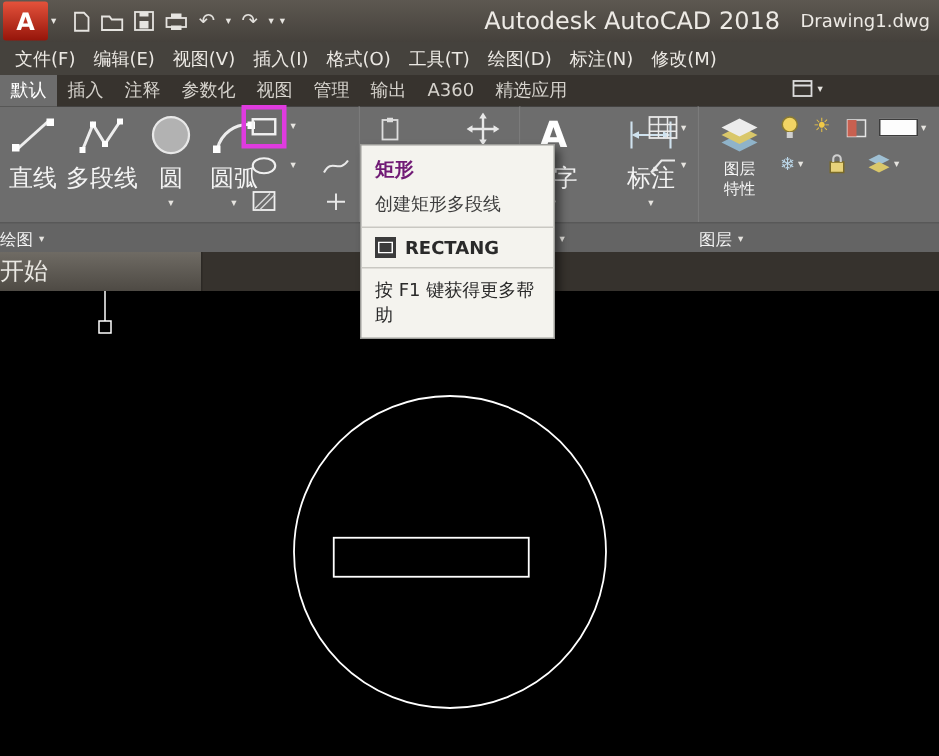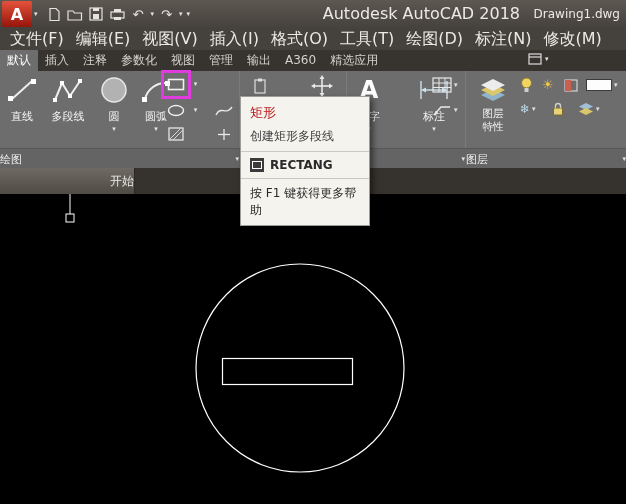--- a/index.html
+++ b/index.html
@@ -15,67 +15,67 @@
   .qat{display:flex;align-items:center;gap:4px;margin-left:8px}
   .qicon{width:17px;height:17px;display:flex;align-items:center;justify-content:center;
     color:#e3e1dd;font-size:13px;line-height:17px}
   .chev{font-size:7px;color:#e6e4e0;line-height:1}
   .app-title{position:absolute;right:106px;top:0;line-height:28px;font-size:16px;color:#edeae5;white-space:nowrap}
   .doc-title{position:absolute;right:6px;top:0;line-height:28px;font-size:12px;color:#edeae5;white-space:nowrap}
 
   
   #menubar{position:absolute;left:0;top:28px;width:626px;height:22px;background:#45423d;
     display:flex;align-items:center;padding-left:4px}
-  .menu-item{font-size:16px;line-height:22px;padding:0 6px;color:#ece9e4;cursor:pointer;white-space:nowrap}
+  .menu-item{font-size:12px;line-height:22px;padding:0 6px;color:#ece9e4;cursor:pointer;white-space:nowrap}
 
   
   #ribbontabs{position:absolute;left:0;top:50px;width:626px;height:21px;background:#37332e;display:flex}
   .rtab{font-size:12px;line-height:21px;padding:0 7px;color:#d5d2cc;cursor:pointer;white-space:nowrap}
   .rtab.active{background:#6d6d6d;color:#ffffff}
   #ribbon-options{position:absolute;left:528px;top:53px;display:flex;align-items:center;gap:3px}
 
   
   #ribbon{position:absolute;left:0;top:71px;width:626px;height:97px;background:#6d6d6d}
   .vsep{position:absolute;top:0;width:1px;height:97px;background:#595959;border-right:1px solid #7b7b7b}
   #strip{position:absolute;left:0;bottom:0;width:626px;height:20px;background:#646464;border-top:1px solid #585858}
-  .striplabel{position:absolute;top:0;height:20px;display:flex;align-items:center;justify-content:space-between;gap:4px;
+  .striplabel{position:absolute;top:0;height:20px;display:flex;align-items:center;justify-content:flex-start;gap:4px;
     font-size:11px;color:#f2f2f2;cursor:pointer}
   .bigtool{position:absolute;top:2px;text-align:center;cursor:pointer}
   .bt-icon{height:34px;display:flex;align-items:center;justify-content:center}
-  .bt-label{font-size:11px;color:#f4f4f4;margin-top:2px;white-space:nowrap}
+  .bt-label{font-size:16px;color:#f4f4f4;margin-top:2px;white-space:nowrap}
   .bt-chev{margin-top:2px}
   .smallbtn{position:absolute;width:24px;height:22px;display:flex;align-items:center;justify-content:center;cursor:pointer}
   .smallchev{position:absolute;width:13px;height:22px;display:flex;align-items:center;justify-content:center;cursor:pointer}
   .texttool-glyph{font-size:24px;font-weight:bold;color:#fff;line-height:1}
   .lp-line{font-size:10.5px;color:#f4f4f4;line-height:13px}
   .mini{position:absolute;display:flex;align-items:center;gap:2px;cursor:pointer}
   .glyph-sun{color:#f0c846;font-size:13px;line-height:1}
   .glyph-snow{color:#bcd8ea;font-size:12px;line-height:1}
   .swatch{width:26px;height:12px;background:#fdfdfd;border:1px solid #3c3c3c}
 
   
   #highlight-box{position:absolute;left:161px;top:70px;width:30px;height:29px;
     border:3px solid #df3bdf;z-index:50;pointer-events:none}
 
   
   #filetabs{position:absolute;left:0;top:168px;width:626px;height:26px;background:#36322d}
   #tab-start{position:absolute;left:0;top:0;width:135px;height:26px;
     background:linear-gradient(#6f6b64,#4e4a44);border-right:1px solid #2c2925;
-    display:flex;align-items:center;justify-content:flex-end;font-size:12px;color:#eae8e3;cursor:pointer}
+    display:flex;align-items:center;justify-content:flex-start;font-size:16px;color:#eae8e3;cursor:pointer}
   #tab-drawing{position:absolute;left:136px;top:0;width:118px;height:26px;background:#57534c;
     display:flex;align-items:center;padding-left:12px;font-size:12px;color:#dedcd7;cursor:pointer}
 
   
   #canvas{position:absolute;left:0;top:194px;width:626px;height:310px;background:#000;cursor:crosshair}
 
   
   #tooltip{position:absolute;left:240px;top:96px;width:130px;z-index:60;background:#f4f3ee;
     border:1px solid #9c9c98;box-shadow:3px 3px 6px rgba(0,0,0,.5);font-size:12px;color:#2a2a2a}
   .tt-top{padding:7px 9px 6px 9px}
-  .tt-title{font-size:13px;font-weight:normal;color:#b91c1c}
+  .tt-title{font-size:13px;font-weight:bold;color:#701a75}
   .tt-desc{margin-top:6px;color:#3e3e3e}
   .tt-mid{border-top:1px solid #c9c8c2;padding:6px 9px;display:flex;align-items:center;gap:6px}
   .tt-cmd{font-weight:bold}
   .tt-cmdicon{width:14px;height:14px;background:#3b3b3b;display:flex;align-items:center;justify-content:center}
   .tt-bot{border-top:1px solid #c9c8c2;padding:6px 9px}
 </style>
 </head>
 <body>
 
 <div id="app">

